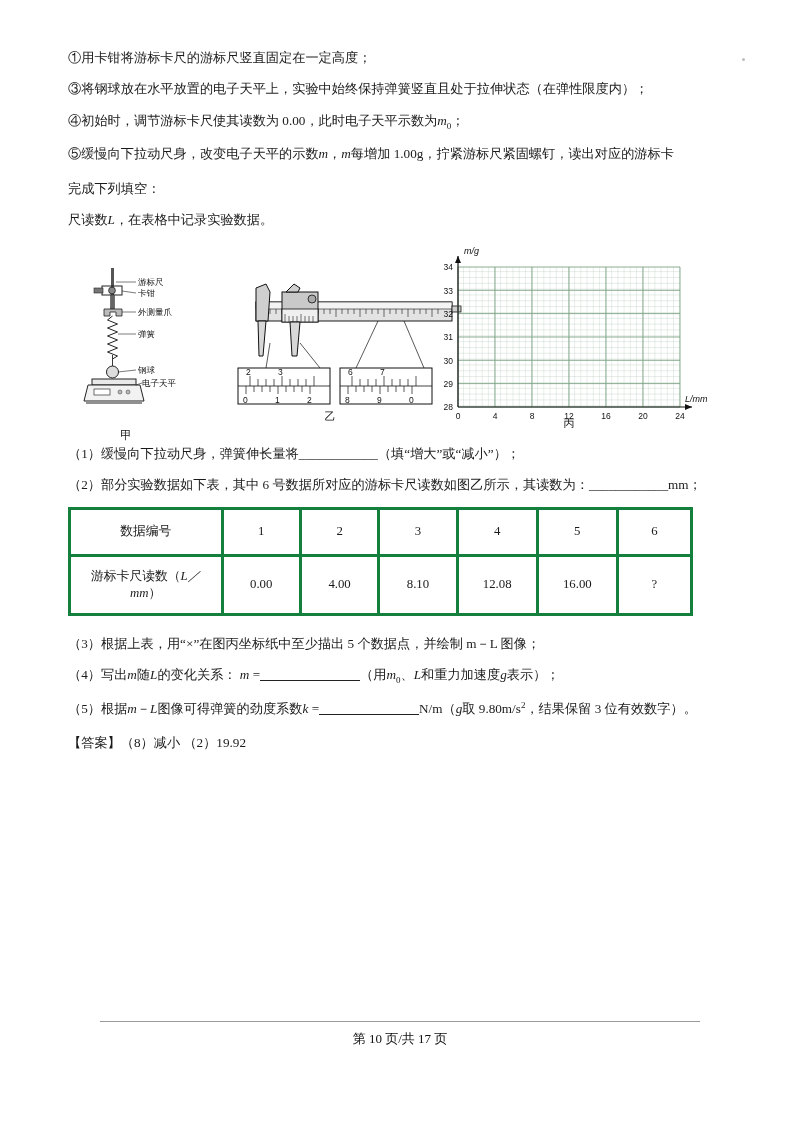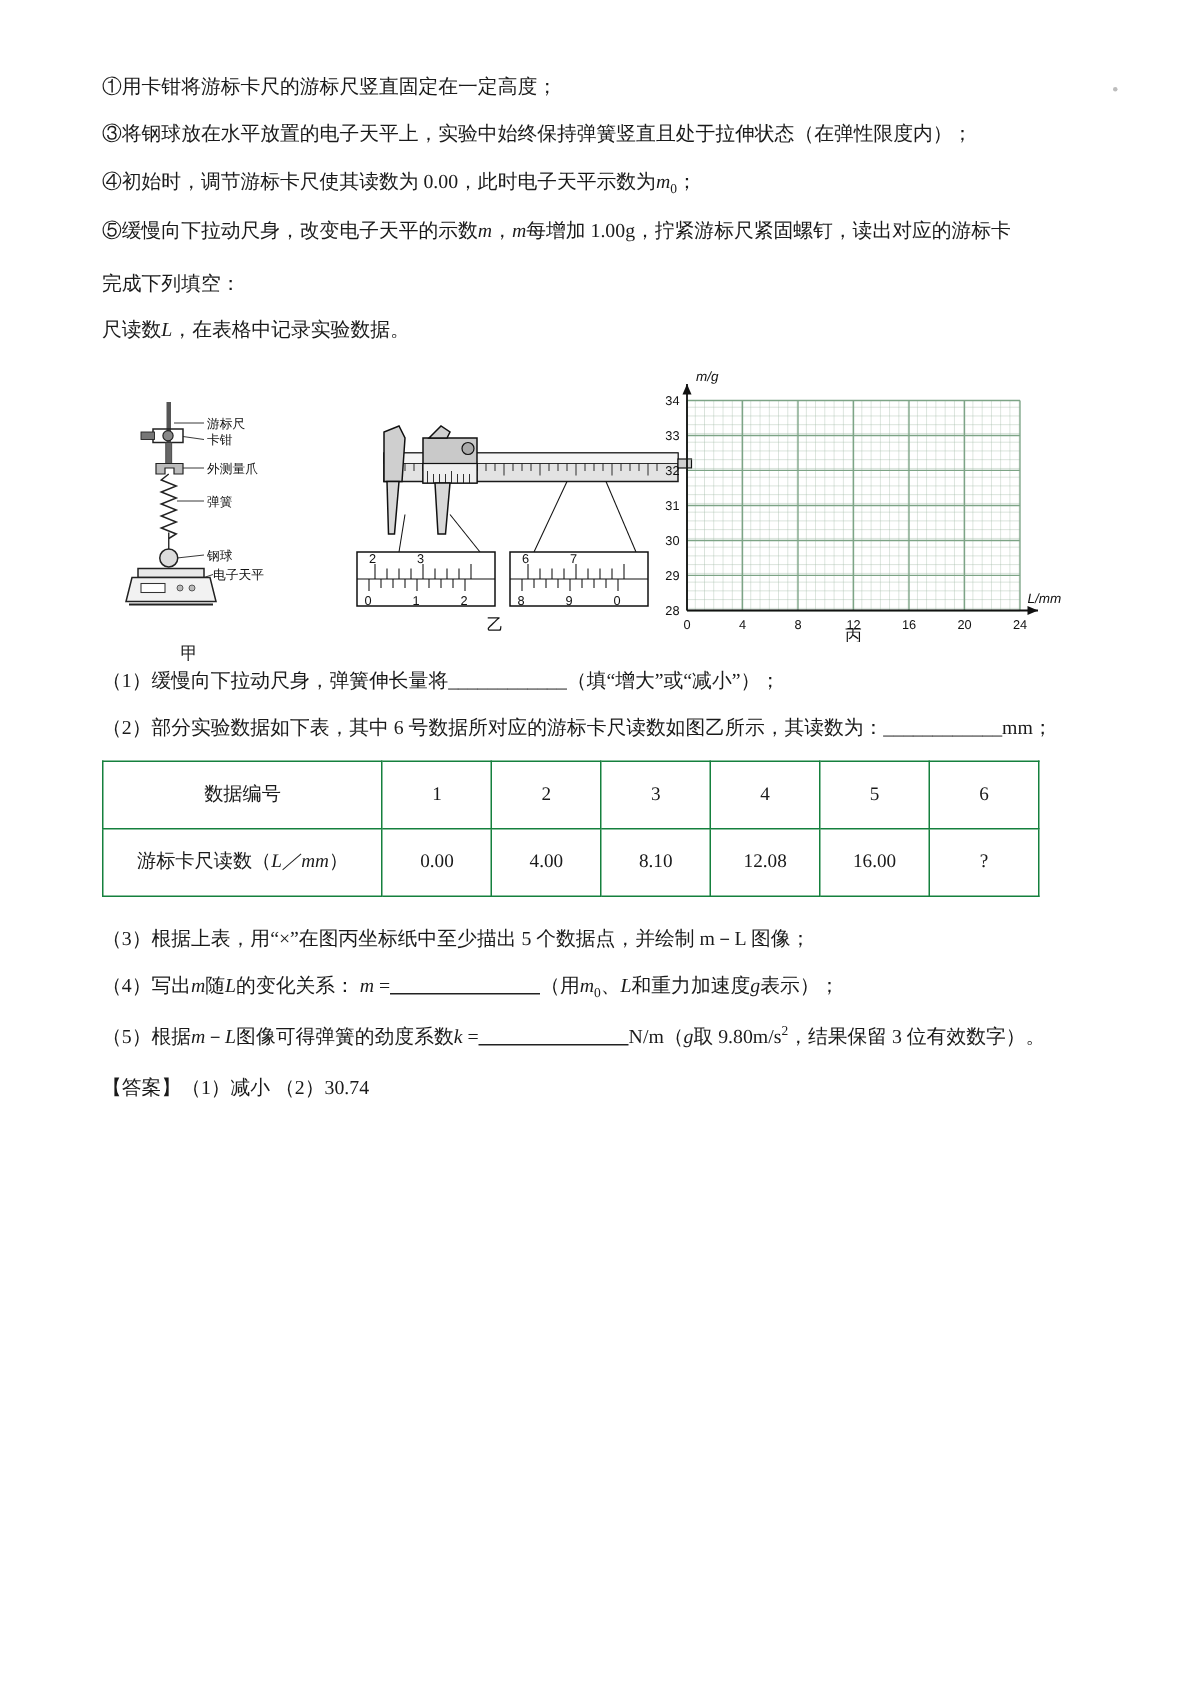--- a/index.html
+++ b/index.html
@@ -36,23 +36,23 @@
   .fig-c{position:absolute;left:352px;top:0px;width:290px;height:186px;}
 
   .caption{font-size:11.5px;text-align:center;}
 
   
   table.data{
     border-collapse:collapse;width:625px;margin:6px 0 6px 0;
     font-size:12.8px;
   }
   table.data td{
-    border:1px solid #15803d;
+    border:3px solid #15803d;
     text-align:center;
-    padding:11px 0;
+    padding:11px 12px;
     height:22px;
   }
   table.data td.head{width:160px;}
   table.data td.cell{width:62px;}
 
   .answer{font-size:13.2px;margin-top:14px;}
 
   .footer{
     position:absolute;left:0;top:1030px;width:800px;text-align:center;
     font-size:13px;color:#111;
@@ -360,17 +360,21 @@
     <p class="para" style="margin-top:18px;">（3）根据上表，用“×”在图丙坐标纸中至少描出 5 个数据点，并绘制 m－L 图像；</p>
 
     <p class="para">
       <span>（4）写出</span><span class="it">m</span><span>随</span><span class="it">L</span><span>的变化关系：</span>&nbsp;<span class="it">m</span>&nbsp;<span>=</span><span class="blank m"></span><span>（用</span><span class="it">m</span><span class="sub">0</span><span>、</span><span class="it">L</span><span>和重力加速度</span><span class="it">g</span><span>表示）；</span>
     </p>
 
     <p class="para">
       <span>（5）根据</span><span class="it">m</span><span>－</span><span class="it">L</span><span>图像可得弹簧的劲度系数</span><span class="it">k</span>&nbsp;<span>=</span><span class="blank m"></span><span>N/m（</span><span class="it">g</span><span>取 9.80m/s</span><span class="sup">2</span><span>，结果保留 3 位有效数字）。</span>
     </p>
 
-    <p class="answer">【答案】（1）减小      （2）30.74</p>
+    <p class="answer">【答案】（8）减小      （2）19.92</p>
 
   </div>
 
+  <div class="footer">
+    <div class="line"></div>
+    <span class="lbl">第 10 页/共 17 页</span>
+  </div>
 </div>
 
 </body></html>

